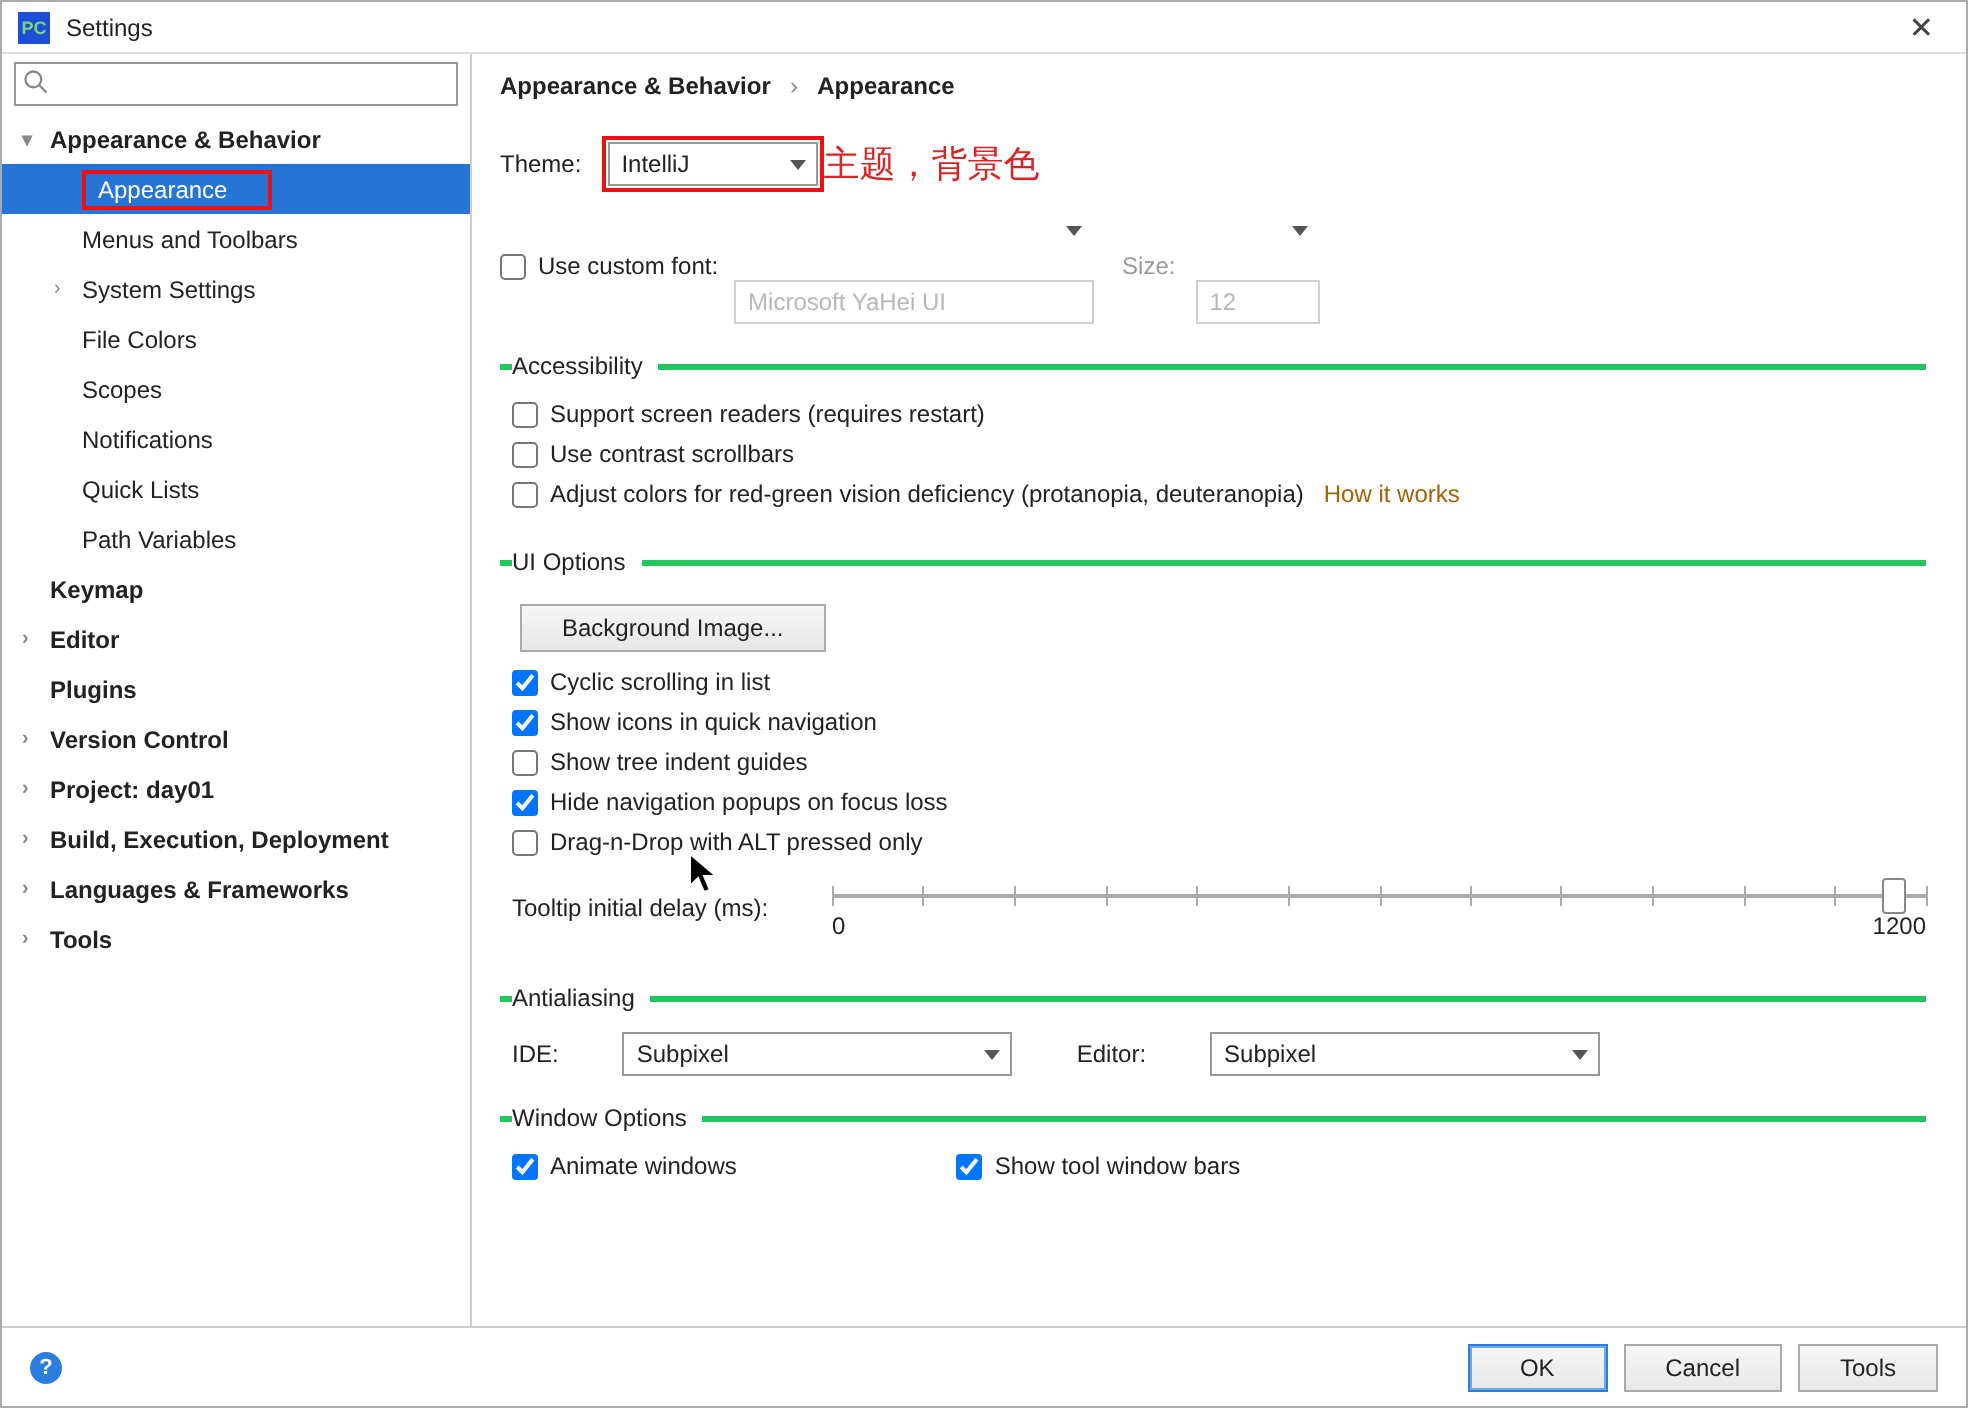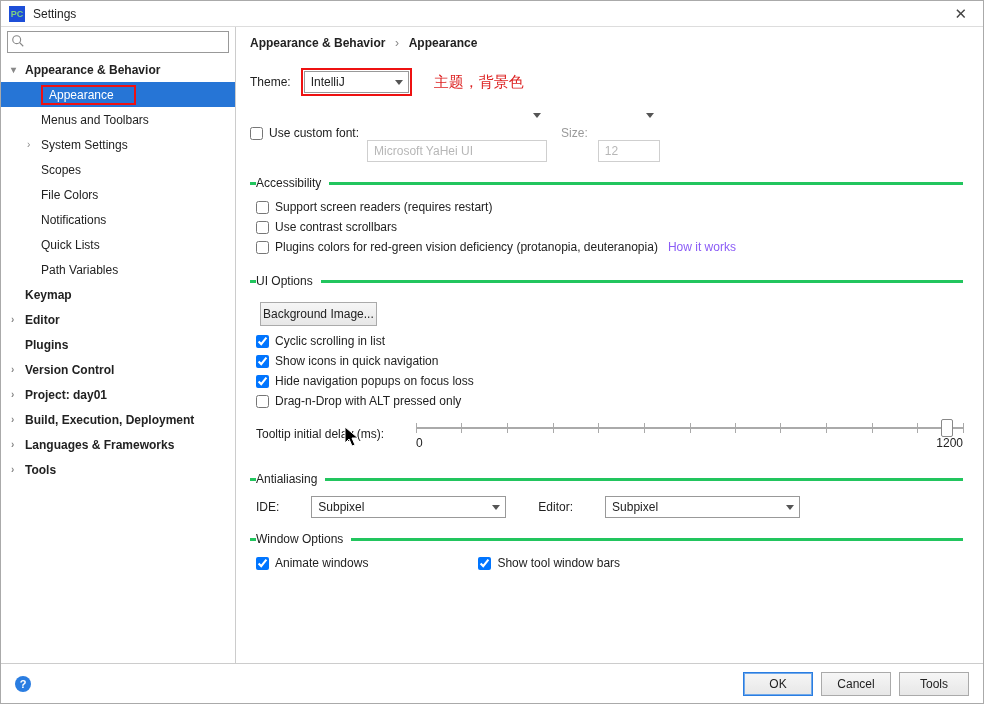--- a/index.html
+++ b/index.html
@@ -23,27 +23,27 @@
 .appearance-red { border: 2px solid #e11; padding-right: 20px !important; }
 .main { flex: 1; overflow: auto; padding: 8px 20px 14px 14px; }
 .breadcrumb { font-weight: bold; font-size: 13px; margin-bottom: 18px; }
 .breadcrumb .sep { color: #888; margin: 0 6px; font-weight: normal; font-size: 12px; }
 .row { display: flex; align-items: center; margin-bottom: 8px; }
 .label { margin-right: 10px; }
 select, .fake-select { height: 22px; border: 1px solid #999; background: #fff; padding: 0 18px 0 6px; position: relative; appearance: none; }
 .sel-wrap { position: relative; display: inline-block; }
 .sel-wrap::after { content: ""; position: absolute; right: 6px; top: 9px; width: 0; height: 0; border-left: 4px solid transparent; border-right: 4px solid transparent; border-top: 5px solid #555; pointer-events: none; }
 .theme-red { border: 2px solid #e11; padding: 1px; display: inline-block; }
-.annot { color: #d22; font-size: 15px; margin-left: 22px; }
+.annot { color: #d22; font-size: 18px; }
 .check { display: flex; align-items: center; margin-bottom: 6px; }
 .check input[type=checkbox] { width: 13px; height: 13px; margin-right: 6px; }
 fieldset { border: none; border-top: 3px solid #22c55e; margin-top: 14px; padding-top: 10px; padding-left: 6px; }
 fieldset legend { padding-right: 8px; color: #222; }
-.link { color: #8b5cf6; cursor: pointer; margin-left: 10px; }
-.btn { height: 24px; padding: 0 2px; background: linear-gradient(#f6f6f6,#e7e7e7); border: 1px solid #aaa; cursor: pointer; }
+.link { color: #a16207; cursor: pointer; margin-left: 10px; }
+.btn { height: 24px; padding: 0 20px; background: linear-gradient(#f6f6f6,#e7e7e7); border: 1px solid #aaa; cursor: pointer; }
 .disabled { color: #999 !important; }
 .disabled select, select.disabled { color: #999; border-color: #bbb; margin-top: 36px; }
 .slider-wrap { flex: 1; display: flex; flex-direction: column; margin-left: 22px; }
 .slider-track { position: relative; height: 20px; }
 .slider-track .line { position: absolute; top: 9px; left: 0; right: 0; height: 2px; background: #aaa; }
 .slider-track .tick { position: absolute; top: 5px; width: 1px; height: 10px; background: #aaa; }
 .slider-track .thumb { position: absolute; top: 1px; width: 12px; height: 18px; background: #fff; border: 1px solid #888; border-radius: 2px; }
 .slider-labels { display: flex; justify-content: space-between; font-size: 11px; color: #444; margin-top: -2px; }
 .aa-row { display: flex; align-items: center; gap: 22px; }
 .aa-row .sel-wrap { width: 195px; }
@@ -86,25 +86,25 @@
         <div class="tree-item l1">
           <span class="exp"></span>
           <span>Menus and Toolbars</span>
         </div>
         <div class="tree-item l1">
           <span class="exp">›</span>
           <span>System Settings</span>
         </div>
         <div class="tree-item l1">
           <span class="exp"></span>
+          <span>File Colors</span>
+        </div>
+        <div class="tree-item l1">
+          <span class="exp"></span>
           <span>Scopes</span>
-        </div>
-        <div class="tree-item l1">
-          <span class="exp"></span>
-          <span>File Colors</span>
         </div>
         <div class="tree-item l1">
           <span class="exp"></span>
           <span>Notifications</span>
         </div>
         <div class="tree-item l1">
           <span class="exp"></span>
           <span>Quick Lists</span>
         </div>
         <div class="tree-item l1">
@@ -176,35 +176,39 @@
       <label class="check">
           <input type="checkbox" style="">
           <span>Support screen readers (requires restart)</span>
         </label>
       <label class="check">
           <input type="checkbox" style="">
           <span>Use contrast scrollbars</span>
         </label>
       <label class="check">
           <input type="checkbox" style="">
-          <span>Plugins colors for red-green vision deficiency (protanopia, deuteranopia)</span>
+          <span>Adjust colors for red-green vision deficiency (protanopia, deuteranopia)</span>
           <span class="link">How it works</span>
         </label>
     </fieldset>
 
     <fieldset>
       <legend>UI Options</legend>
       <div style="margin:4px 0 8px 4px"><button class="btn">Background Image...</button></div>
       <label class="check">
           <input type="checkbox" checked="" style="">
           <span>Cyclic scrolling in list</span>
         </label>
       <label class="check">
           <input type="checkbox" checked="" style="">
           <span>Show icons in quick navigation</span>
+        </label>
+      <label class="check">
+          <input type="checkbox" style="">
+          <span>Show tree indent guides</span>
         </label>
       <label class="check">
           <input type="checkbox" checked="" style="">
           <span>Hide navigation popups on focus loss</span>
         </label>
       <label class="check">
           <input type="checkbox" style="">
           <span>Drag-n-Drop with ALT pressed only</span>
         </label>
       <div class="row" style="margin-top:10px">

